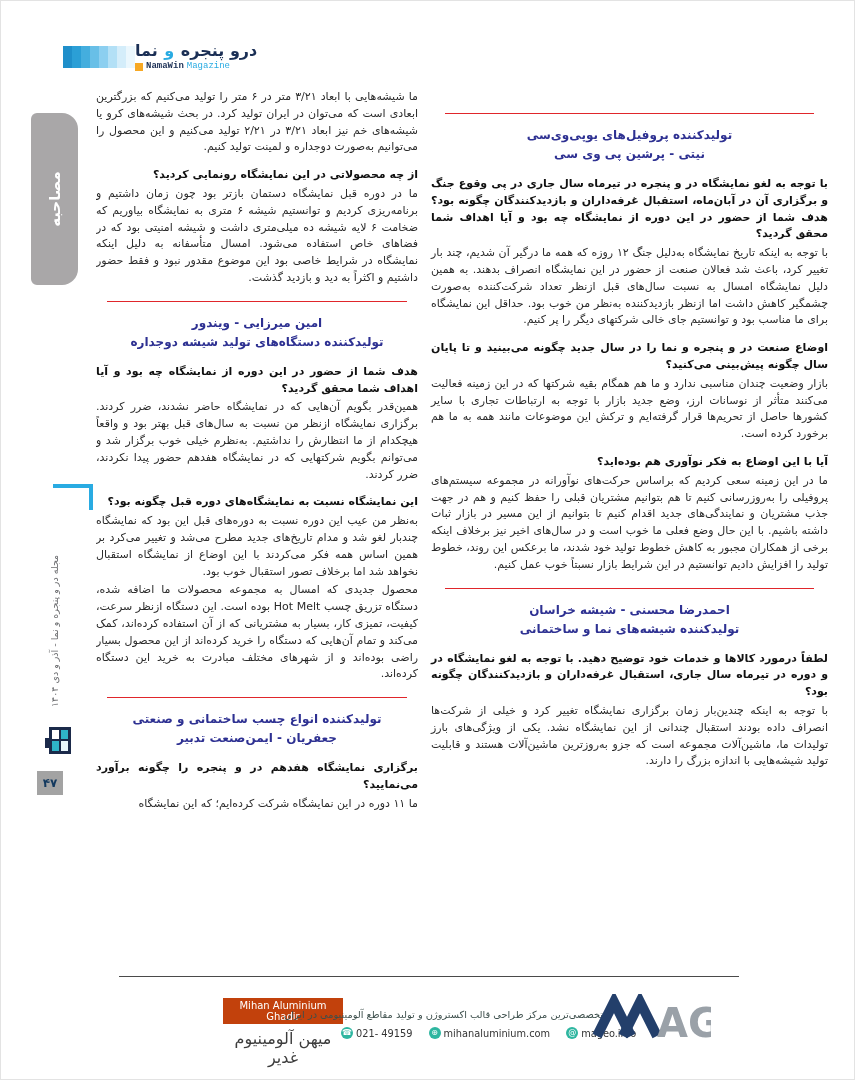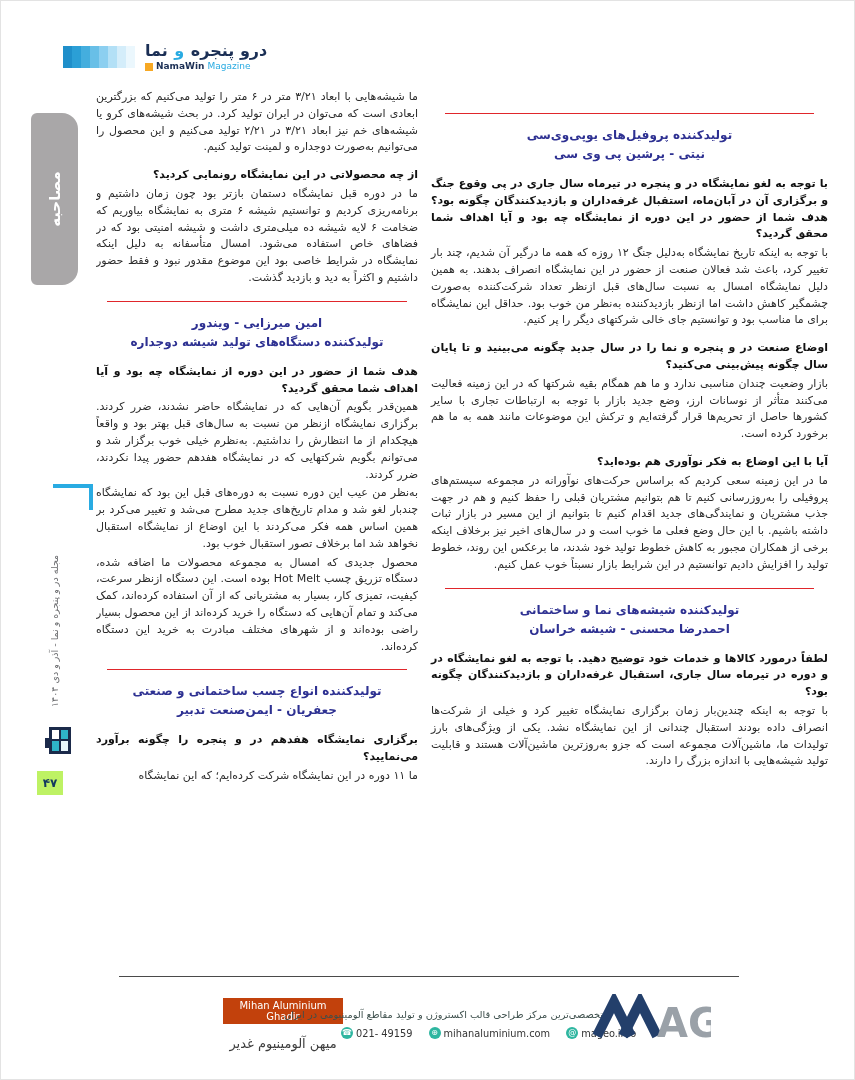--- a/index.html
+++ b/index.html
@@ -3,64 +3,64 @@
 <meta charset="utf-8">
 <style>
   html,body{margin:0;padding:0;}
   body{
     width:855px;height:1080px;background:#ffffff;position:relative;overflow:hidden;
     font-family:"DejaVu Sans",sans-serif;
   }
   .page{position:absolute;inset:0;border:1px solid #e3e3e3;box-sizing:border-box;background:#fff;}
 
   
-  .masthead{position:absolute;top:42px;left:36px;display:flex;align-items:center;gap:10px;padding-left:26px;}
+  .masthead{position:absolute;top:42px;left:36px;display:flex;align-items:center;padding-left:26px;}
   .grad-bar{display:flex;width:72px;height:22px;}
   .grad-bar span{flex:1;}
   .gb1{background:#1f8fca}.gb2{background:#2b9fd6}.gb3{background:#44aede}.gb4{background:#68bfe7}
   .gb5{background:#8ccff0}.gb6{background:#b3e0f6}.gb7{background:#d4edfa}.gb8{background:#ebf7fd}
   .logo{text-align:center;line-height:1;}
   .logo-fa{direction:rtl;font-weight:bold;font-size:16px;color:#1b2f55;letter-spacing:-0.5px;}
   .logo-fa .accent{color:#29abe2;padding:0 1px;}
-  .logo-en{margin-top:3px;font-size:9px;display:flex;align-items:center;gap:3px;justify-content:flex-start;}
+  .logo-en{margin-top:3px;font-size:9px;display:flex;align-items:center;gap:3px;justify-content:flex-start;font-family:Liberation Mono, monospace;}
   .logo-mark{width:8px;height:8px;background:#f7a823;display:inline-block;}
   .en-name{color:#1b2f55;font-weight:bold;}
   .en-suffix{color:#29abe2;}
 
   
   .section-tab{position:absolute;left:30px;top:112px;width:47px;height:172px;background:#a9a7a8;
     border-radius:6px 16px 16px 6px;display:flex;align-items:center;justify-content:center;}
   .tab-text{transform:rotate(-90deg);white-space:nowrap;color:#fff;font-weight:bold;font-size:15px;letter-spacing:1px;}
   .corner-bracket{position:absolute;left:52px;top:483px;width:36px;height:22px;
     border-top:4px solid #29abe2;border-right:4px solid #29abe2;}
   .spine-anchor{position:absolute;left:48px;top:700px;width:0;height:0;}
   .spine-inner{transform:rotate(-90deg);transform-origin:0 0;white-space:nowrap;direction:rtl;
     font-size:9.5px;color:#6d6e71;display:inline-block;}
   .mini-logo{position:absolute;left:42px;top:724px;}
-  .page-num{position:absolute;left:36px;top:770px;width:26px;height:24px;background:#bef264;
+  .page-num{position:absolute;left:36px;top:770px;width:26px;height:24px;background:#a3a3a3;
     color:#13395f;font-weight:bold;font-size:12px;display:flex;align-items:center;justify-content:center;}
 
   
   .content{position:absolute;top:88px;left:95px;width:732px;height:884px;overflow:hidden;
     direction:rtl;display:flex;gap:13px;}
   .col{box-sizing:border-box;}
   .col-right{width:397px;}
   .col-left{width:322px;}
   .answer{font-size:11px;line-height:16.8px;text-align:justify;color:#2b2b2b;margin:0 0 2px;}
   .question{font-size:11px;line-height:16.8px;text-align:justify;color:#111;font-weight:bold;margin:11px 0 2px;}
   .red-divider{border:none;border-top:1.6px solid #e0262b;width:93%;margin:14px auto 12px;}
   .col-right .red-divider.first{margin-top:24px;}
   .int-header{text-align:center;color:#2e3192;font-weight:bold;font-size:12px;line-height:19px;margin:0 0 12px;}
 
   
   .footer-sep{position:absolute;top:975px;left:118px;width:620px;border:none;border-top:1.5px solid #4a4a4a;margin:0;}
   .footer{position:absolute;top:993px;left:0;width:855px;height:70px;}
   .mihan{position:absolute;left:222px;top:4px;width:120px;text-align:center;}
   .mihan-badge{background:#c2410c;color:#fff;font-size:10px;padding:2px 6px;display:inline-block;}
-  .mihan-fa{direction:rtl;color:#3d3d3d;font-size:13px;margin-top:12px;}
+  .mihan-fa{direction:rtl;color:#3d3d3d;font-size:16px;margin-top:5px;}
   .ad-middle{position:absolute;left:340px;top:3px;width:262px;}
   .tagline{direction:rtl;text-align:right;font-size:9.8px;color:#3d4f4c;white-space:nowrap;margin-top:12px;}
   .contact-row{margin-top:7px;display:flex;gap:16px;align-items:center;font-size:9.8px;color:#333;direction:ltr;}
   .contact{display:inline-flex;align-items:center;gap:3px;white-space:nowrap;}
   .cicon{width:12px;height:12px;border-radius:50%;background:#2eb6a0;color:#fff;font-size:8px;
     display:inline-flex;align-items:center;justify-content:center;line-height:1;}
   .mag-logo{position:absolute;left:592px;top:0;}
 </style>
 </head>
 <body>
@@ -121,39 +121,40 @@
       </div>
       <p class="question">با توجه به لغو نمایشگاه در و پنجره در تیرماه سال جاری در پی وقوع جنگ و برگزاری آن در آبان‌ماه، استقبال غرفه‌داران و بازدیدکنندگان چگونه بود؟ هدف شما از حضور در این دوره از نمایشگاه چه بود و آیا اهداف شما محقق گردید؟</p>
       <p class="answer">با توجه به اینکه تاریخ نمایشگاه به‌دلیل جنگ ۱۲ روزه که همه ما درگیر آن شدیم، چند بار تغییر کرد، باعث شد فعالان صنعت از حضور در این نمایشگاه انصراف بدهند. به همین دلیل نمایشگاه امسال به نسبت سال‌های قبل ازنظر تعداد شرکت‌کننده به‌صورت چشمگیر کاهش داشت اما ازنظر بازدیدکننده به‌نظر من خوب بود. حداقل این نمایشگاه برای ما مناسب بود و توانستیم جای خالی شرکتهای دیگر را پر کنیم.</p>
       <p class="question">اوضاع صنعت در و پنجره و نما را در سال جدید چگونه می‌بینید و تا پایان سال چگونه پیش‌بینی می‌کنید؟</p>
       <p class="answer">بازار وضعیت چندان مناسبی ندارد و ما هم همگام بقیه شرکتها که در این زمینه فعالیت می‌کنند متأثر از نوسانات ارز، وضع جدید بازار با توجه به ارتباطات تجاری با سایر کشورها حاصل از تحریم‌ها قرار گرفته‌ایم و ترکش این موضوعات مانند همه به ما هم برخورد کرده است.</p>
       <p class="question">آیا با این اوضاع به فکر نوآوری هم بوده‌اید؟</p>
       <p class="answer">ما در این زمینه سعی کردیم که براساس حرکت‌های نوآورانه در مجموعه سیستم‌های پروفیلی را به‌روزرسانی کنیم تا هم بتوانیم مشتریان قبلی را حفظ کنیم و هم در جهت جذب مشتریان و نمایندگی‌های جدید اقدام کنیم تا بتوانیم از این مسیر در بازار ثبات داشته باشیم. با این حال وضع فعلی ما خوب است و در سال‌های اخیر نیز برخلاف اینکه برخی از همکاران مجبور به کاهش خطوط تولید خود شدند، ما برعکس این روند، خطوط تولید را افزایش دادیم توانستیم در این شرایط بازار نسبتاً خوب عمل کنیم.</p>
 
       <hr class="red-divider">
       <div class="int-header">
+        <div>احمدرضا محسنی - شیشه خراسان</div>
         <div>تولیدکننده شیشه‌های نما و ساختمانی</div>
-        <div>احمدرضا محسنی - شیشه خراسان</div>
       </div>
       <p class="question">لطفاً درمورد کالاها و خدمات خود توضیح دهید. با توجه به لغو نمایشگاه در و دوره در تیرماه سال جاری، استقبال غرفه‌داران و بازدیدکنندگان چگونه بود؟</p>
       <p class="answer">با توجه به اینکه چندین‌بار زمان برگزاری نمایشگاه تغییر کرد و خیلی از شرکت‌ها انصراف داده بودند استقبال چندانی از این نمایشگاه نشد. یکی از ویژگی‌های بارز تولیدات ما، ماشین‌آلات مجموعه است که جزو به‌روزترین ماشین‌آلات هستند و قابلیت تولید شیشه‌هایی با اندازه بزرگ را دارند.</p>
     </section>
 
     <section class="col col-left">
       <p class="answer">ما شیشه‌هایی با ابعاد ۳/۲۱ متر در ۶ متر را تولید می‌کنیم که بزرگترین ابعادی است که می‌توان در ایران تولید کرد. در بحث شیشه‌های کرو یا شیشه‌های خم نیز ابعاد ۳/۲۱ در ۲/۲۱ تولید می‌کنیم و این محصول را می‌توانیم به‌صورت دوجداره و لمینت تولید کنیم.</p>
       <p class="question">از چه محصولاتی در این نمایشگاه رونمایی کردید؟</p>
       <p class="answer">ما در دوره قبل نمایشگاه دستمان بازتر بود چون زمان داشتیم و برنامه‌ریزی کردیم و توانستیم شیشه ۶ متری به نمایشگاه بیاوریم که ضخامت ۶ لایه شیشه ده میلی‌متری داشت و شیشه امنیتی بود که در فضاهای خاص استفاده می‌شود. امسال متأسفانه به دلیل اینکه نمایشگاه در شرایط خاصی بود این موضوع مقدور نبود و فقط حضور داشتیم و اکثراً به دید و بازدید گذشت.</p>
 
       <hr class="red-divider">
       <div class="int-header">
         <div>امین میرزایی - ویندور</div>
         <div>تولیدکننده دستگاه‌های تولید شیشه دوجداره</div>
       </div>
       <p class="question">هدف شما از حضور در این دوره از نمایشگاه چه بود و آیا اهداف شما محقق گردید؟</p>
       <p class="answer">همین‌قدر بگویم آن‌هایی که در نمایشگاه حاضر نشدند، ضرر کردند. برگزاری نمایشگاه ازنظر من نسبت به سال‌های قبل بهتر بود و واقعاً هیچکدام از ما انتظارش را نداشتیم. به‌نظرم خیلی خوب برگزار شد و می‌توانم بگویم شرکتهایی که در نمایشگاه هفدهم حضور پیدا نکردند، ضرر کردند.</p>
+      <p class="question">این نمایشگاه نسبت به نمایشگاه‌های دوره قبل چگونه بود؟</p>
       <p class="answer">به‌نظر من عیب این دوره نسبت به دوره‌های قبل این بود که نمایشگاه چندبار لغو شد و مدام تاریخ‌های جدید مطرح می‌شد و تغییر می‌کرد بر همین اساس همه فکر می‌کردند با این اوضاع از نمایشگاه استقبال نخواهد شد اما برخلاف تصور استقبال خوب بود.</p>
       <p class="answer">محصول جدیدی که امسال به مجموعه محصولات ما اضافه شده، دستگاه تزریق چسب Hot Melt بوده است. این دستگاه ازنظر سرعت، کیفیت، تمیزی کار، بسیار به مشتریانی که از آن استفاده کرده‌اند، کمک می‌کند و تمام آن‌هایی که دستگاه را خرید کرده‌اند از این محصول بسیار راضی بوده‌اند و از شهرهای مختلف مبادرت به خرید این دستگاه کرده‌اند.</p>
 
       <hr class="red-divider">
       <div class="int-header">
         <div>تولیدکننده انواع چسب ساختمانی و صنعتی</div>
         <div>جعفریان - ایمن‌صنعت تدبیر</div>
       </div>
       <p class="question">برگزاری نمایشگاه هفدهم در و پنجره را چگونه برآورد می‌نمایید؟</p>
       <p class="answer">ما ۱۱ دوره در این نمایشگاه شرکت کرده‌ایم؛ که این نمایشگاه</p>

